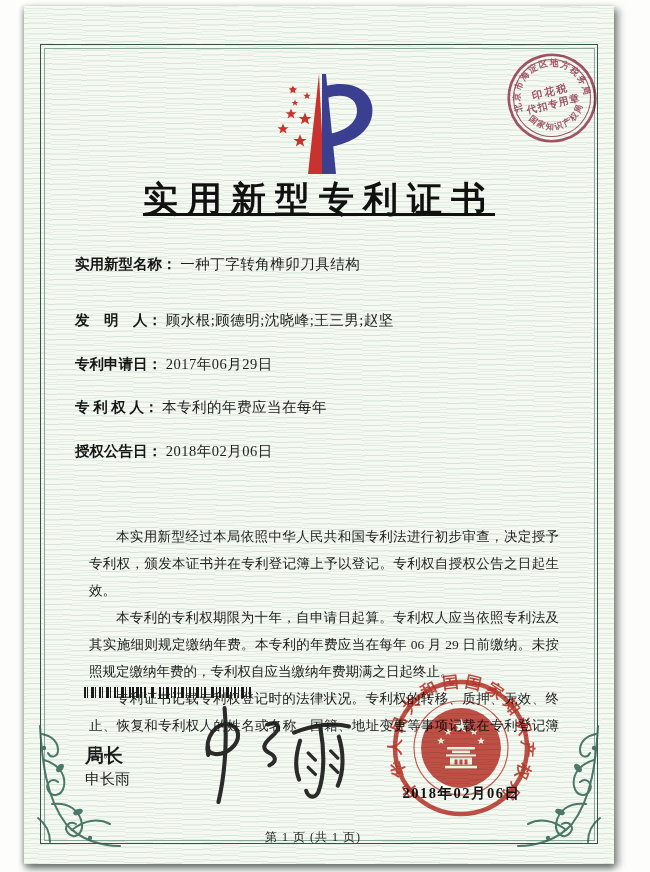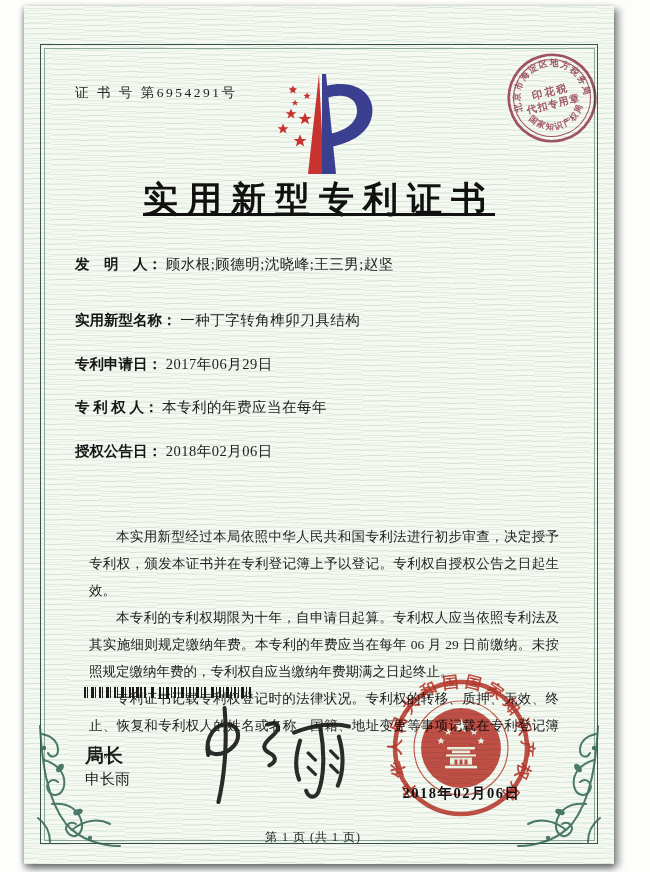--- a/index.html
+++ b/index.html
@@ -49,21 +49,20 @@
   .ornament{position:absolute;width:92px;height:132px;}
   .orn-bl{left:8px;bottom:12px;}
   .orn-br{right:8px;bottom:12px;transform:scaleX(-1);}
 </style>
 </head>
 <body>
 
 <div class="page">
   <div class="frame"></div>
 
-  <div class="cert-no">证 书 号 第6954291号</div>
 
   <svg class="logo" viewBox="0 0 128 118">
     <g fill="#c8332f">
       <path id="star" d="M47,22 l1.8,3.7 4.1,.6 -3,2.9 .7,4.1 -3.6,-1.9 -3.6,1.9 .7,-4.1 -3,-2.9 4.1,-.6 Z" transform="translate(0,0) scale(0.7)"></path>
       <path d="M0,-9 L2.6,-2.8 9,-2.8 3.8,1.1 5.6,7.3 0,3.6 -5.6,7.3 -3.8,1.1 -9,-2.8 -2.6,-2.8 Z" transform="translate(47,26) scale(0.42)"></path>
       <path d="M0,-9 L2.6,-2.8 9,-2.8 3.8,1.1 5.6,7.3 0,3.6 -5.6,7.3 -3.8,1.1 -9,-2.8 -2.6,-2.8 Z" transform="translate(35,33) scale(0.38)"></path>
       <path d="M0,-9 L2.6,-2.8 9,-2.8 3.8,1.1 5.6,7.3 0,3.6 -5.6,7.3 -3.8,1.1 -9,-2.8 -2.6,-2.8 Z" transform="translate(31,44) scale(0.6)"></path>
       <path d="M0,-9 L2.6,-2.8 9,-2.8 3.8,1.1 5.6,7.3 0,3.6 -5.6,7.3 -3.8,1.1 -9,-2.8 -2.6,-2.8 Z" transform="translate(45,49) scale(0.72)"></path>
       <path d="M0,-9 L2.6,-2.8 9,-2.8 3.8,1.1 5.6,7.3 0,3.6 -5.6,7.3 -3.8,1.1 -9,-2.8 -2.6,-2.8 Z" transform="translate(23,59) scale(0.62)"></path>
       <path d="M0,-9 L2.6,-2.8 9,-2.8 3.8,1.1 5.6,7.3 0,3.6 -5.6,7.3 -3.8,1.1 -9,-2.8 -2.6,-2.8 Z" transform="translate(40,71) scale(0.74)"></path>
@@ -72,26 +71,26 @@
     <g fill="#3b3f8f">
       <polygon points="62,4 62,104 76,104 66,4"></polygon>
       <path d="M66,16 C98,8 116,26 112,46 C108,66 86,74 70,77 L69,64 C84,61 96,54 97,42 C98,28 84,22 67,28 Z"></path>
     </g>
   </svg>
 
   <div class="title">实用新型专利证书</div>
 
   <div class="fields">
     <div class="field-row">
+      <span class="field-label">实用新型名称：</span>
+      <span class="field-value">一种丁字转角榫卯刀具结构</span>
+    </div>
+    <div class="field-row">
       <span class="field-label">发　明　人：</span>
       <span class="field-value">顾水根;顾德明;沈晓峰;王三男;赵坚</span>
-    </div>
-    <div class="field-row">
-      <span class="field-label">实用新型名称：</span>
-      <span class="field-value">一种丁字转角榫卯刀具结构</span>
     </div>
     <div class="field-row">
       <span class="field-label">专利申请日：</span>
       <span class="field-value">2017年06月29日</span>
     </div>
     <div class="field-row">
       <span class="field-label">专 利 权 人：</span>
       <span class="field-value">本专利的年费应当在每年</span>
     </div>
     <div class="field-row">

